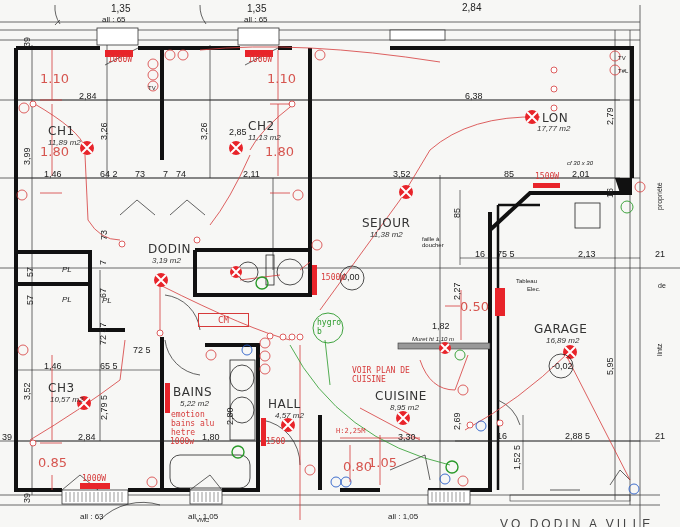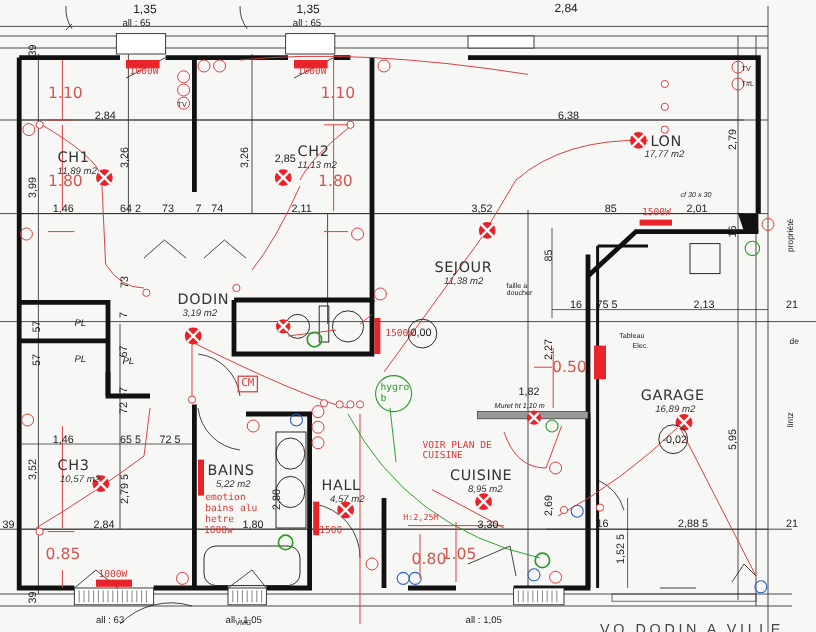--- a/index.html
+++ b/index.html
@@ -359,21 +359,21 @@
 <div class="lbl dim" style="left:475px;top:250px;">16</div>
 <div class="lbl dim" style="left:497px;top:250px;">75 5</div>
 <div class="lbl dim" style="left:578px;top:250px;">2,13</div>
 <div class="lbl dim" style="left:655px;top:250px;">21</div>
 <div class="lbl dim" style="left:497px;top:432px;">16</div>
 <div class="lbl dim" style="left:565px;top:432px;">2,88 5</div>
 <div class="lbl dim" style="left:655px;top:432px;">21</div>
 
 <div class="lbl dim" style="left:44px;top:362px;">1,46</div>
 <div class="lbl dim" style="left:100px;top:362px;">65 5</div>
-<div class="lbl dim" style="left:133px;top:362px;">72 5</div>
+<div class="lbl dim" style="left:133px;top:346px;">72 5</div>
 <div class="lbl dim" style="left:78px;top:433px;">2,84</div>
 <div class="lbl dim" style="left:202px;top:433px;">1,80</div>
 <div class="lbl dim" style="left:398px;top:433px;">3,30</div>
 <div class="lbl dim" style="left:432px;top:322px;">1,82</div>
 <div class="lbl dim" style="left:2px;top:433px;">39</div>
 
 <div class="lbl dimv" style="left:23px;top:165px;">3,99</div>
 <div class="lbl dimv" style="left:100px;top:140px;">3,26</div>
 <div class="lbl dimv" style="left:200px;top:140px;">3,26</div>
 <div class="lbl dimv" style="left:606px;top:125px;">2,79</div>
@@ -408,21 +408,21 @@
 <div class="lbl note" style="left:171px;top:419px;">bains alu</div>
 <div class="lbl note" style="left:171px;top:428px;">hetre</div>
 <div class="lbl note" style="left:170px;top:437px;">1000w</div>
 <div class="lbl note" style="left:266px;top:437px;">1500</div>
 <div class="lbl note" style="left:321px;top:273px;">1500W</div>
 <div class="lbl note" style="left:108px;top:55px;">1000W</div>
 <div class="lbl note" style="left:248px;top:55px;">1000W</div>
 <div class="lbl note" style="left:82px;top:474px;">1000W</div>
 <div class="lbl note" style="left:535px;top:172px;">1500W</div>
 <div class="lbl tiny" style="left:567px;top:160px;font-style:italic;">cf 30 x 30</div>
-<div class="lbl note" style="left:198px;top:313px;border:1px solid #d63a3a;padding:1px 2px;font-size:9px;">CM</div>
+<div class="lbl note" style="left:198px;top:313px;border:1px solid #d63a3a;padding:1px 19px;font-size:9px;">CM</div>
 <div class="lbl note green" style="left:317px;top:318px;width:24px;white-space:normal;">hygro b</div>
 <div class="lbl note" style="left:336px;top:427px;font-size:7px;">H:2,25M</div>
 <div class="lbl tiny" style="left:422px;top:236px;width:22px;white-space:normal;">faille à doucher</div>
 <div class="lbl tiny" style="left:196px;top:517px;">VMC</div>
 <div class="lbl tiny dimv" style="left:656px;top:210px;font-size:7px;">propriété</div>
 <div class="lbl tiny" style="left:658px;top:282px;font-size:7px;">de</div>
 <div class="lbl tiny dimv" style="left:656px;top:356px;font-size:7px;">lintz</div>
 <div class="lbl dim" style="left:500px;top:518px;font-size:12px;letter-spacing:3px;color:#444;">VO DODIN A VILLE</div>
 <div class="lbl tiny red" style="left:148px;top:85px;font-size:6px;">TV</div>
 <div class="lbl tiny red" style="left:618px;top:55px;font-size:6px;">TV</div>

